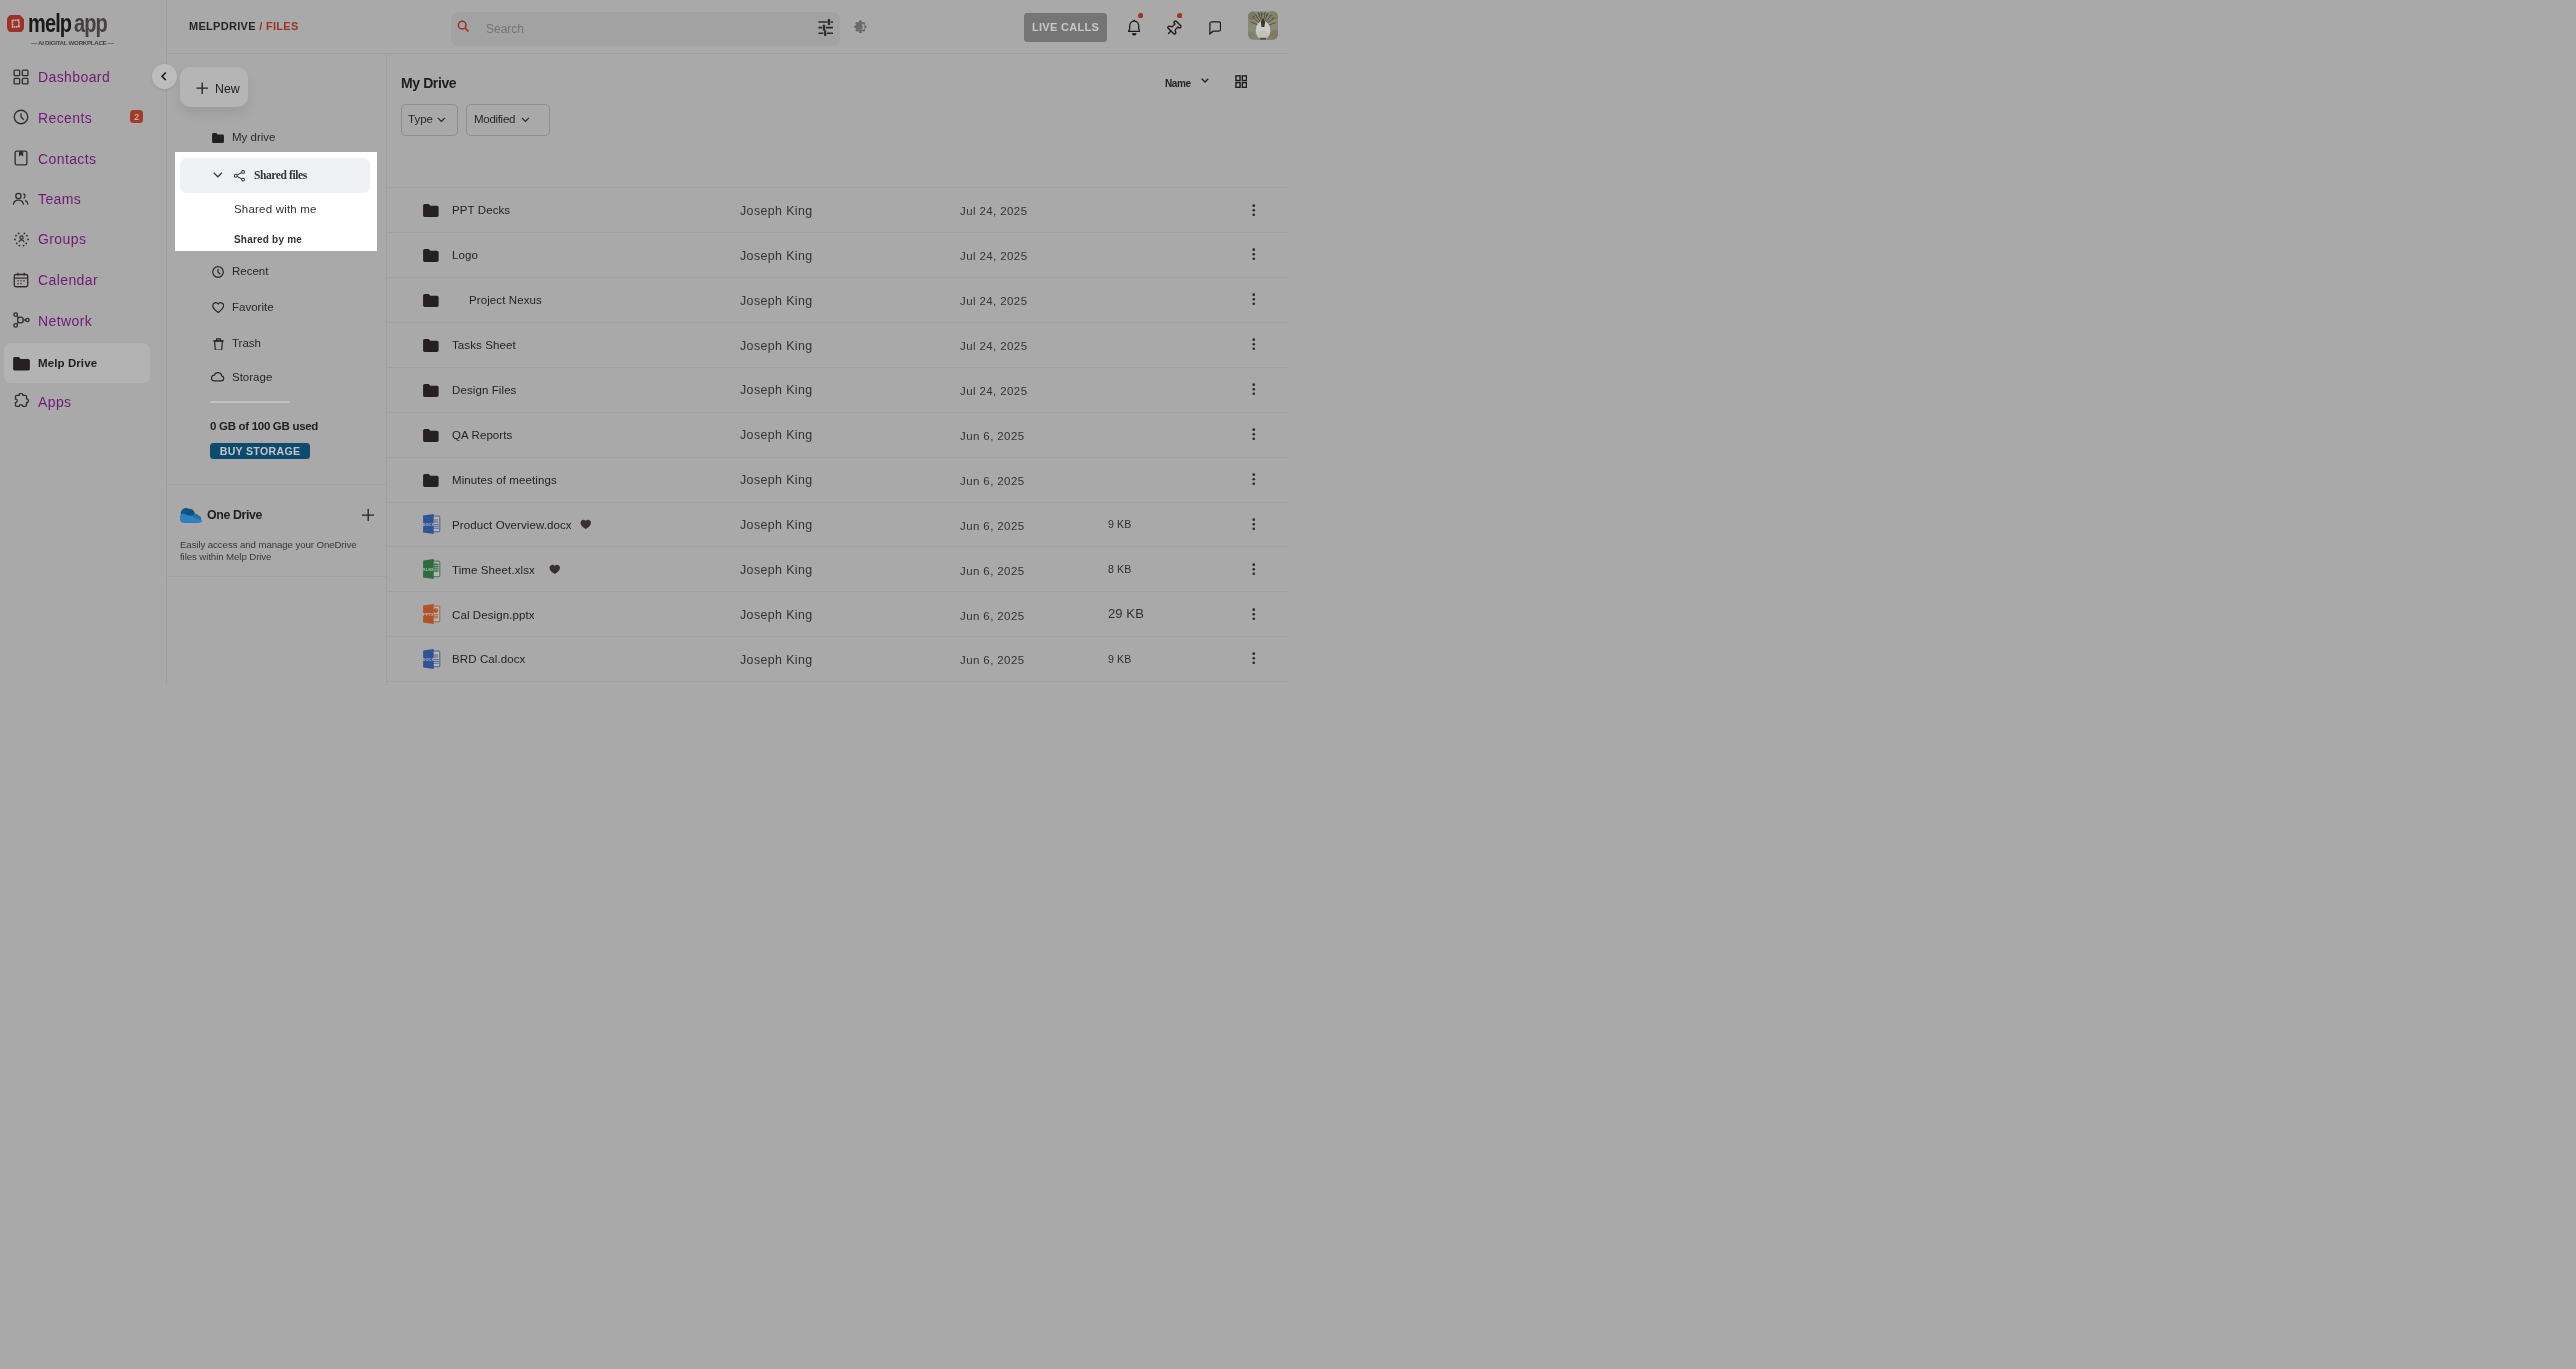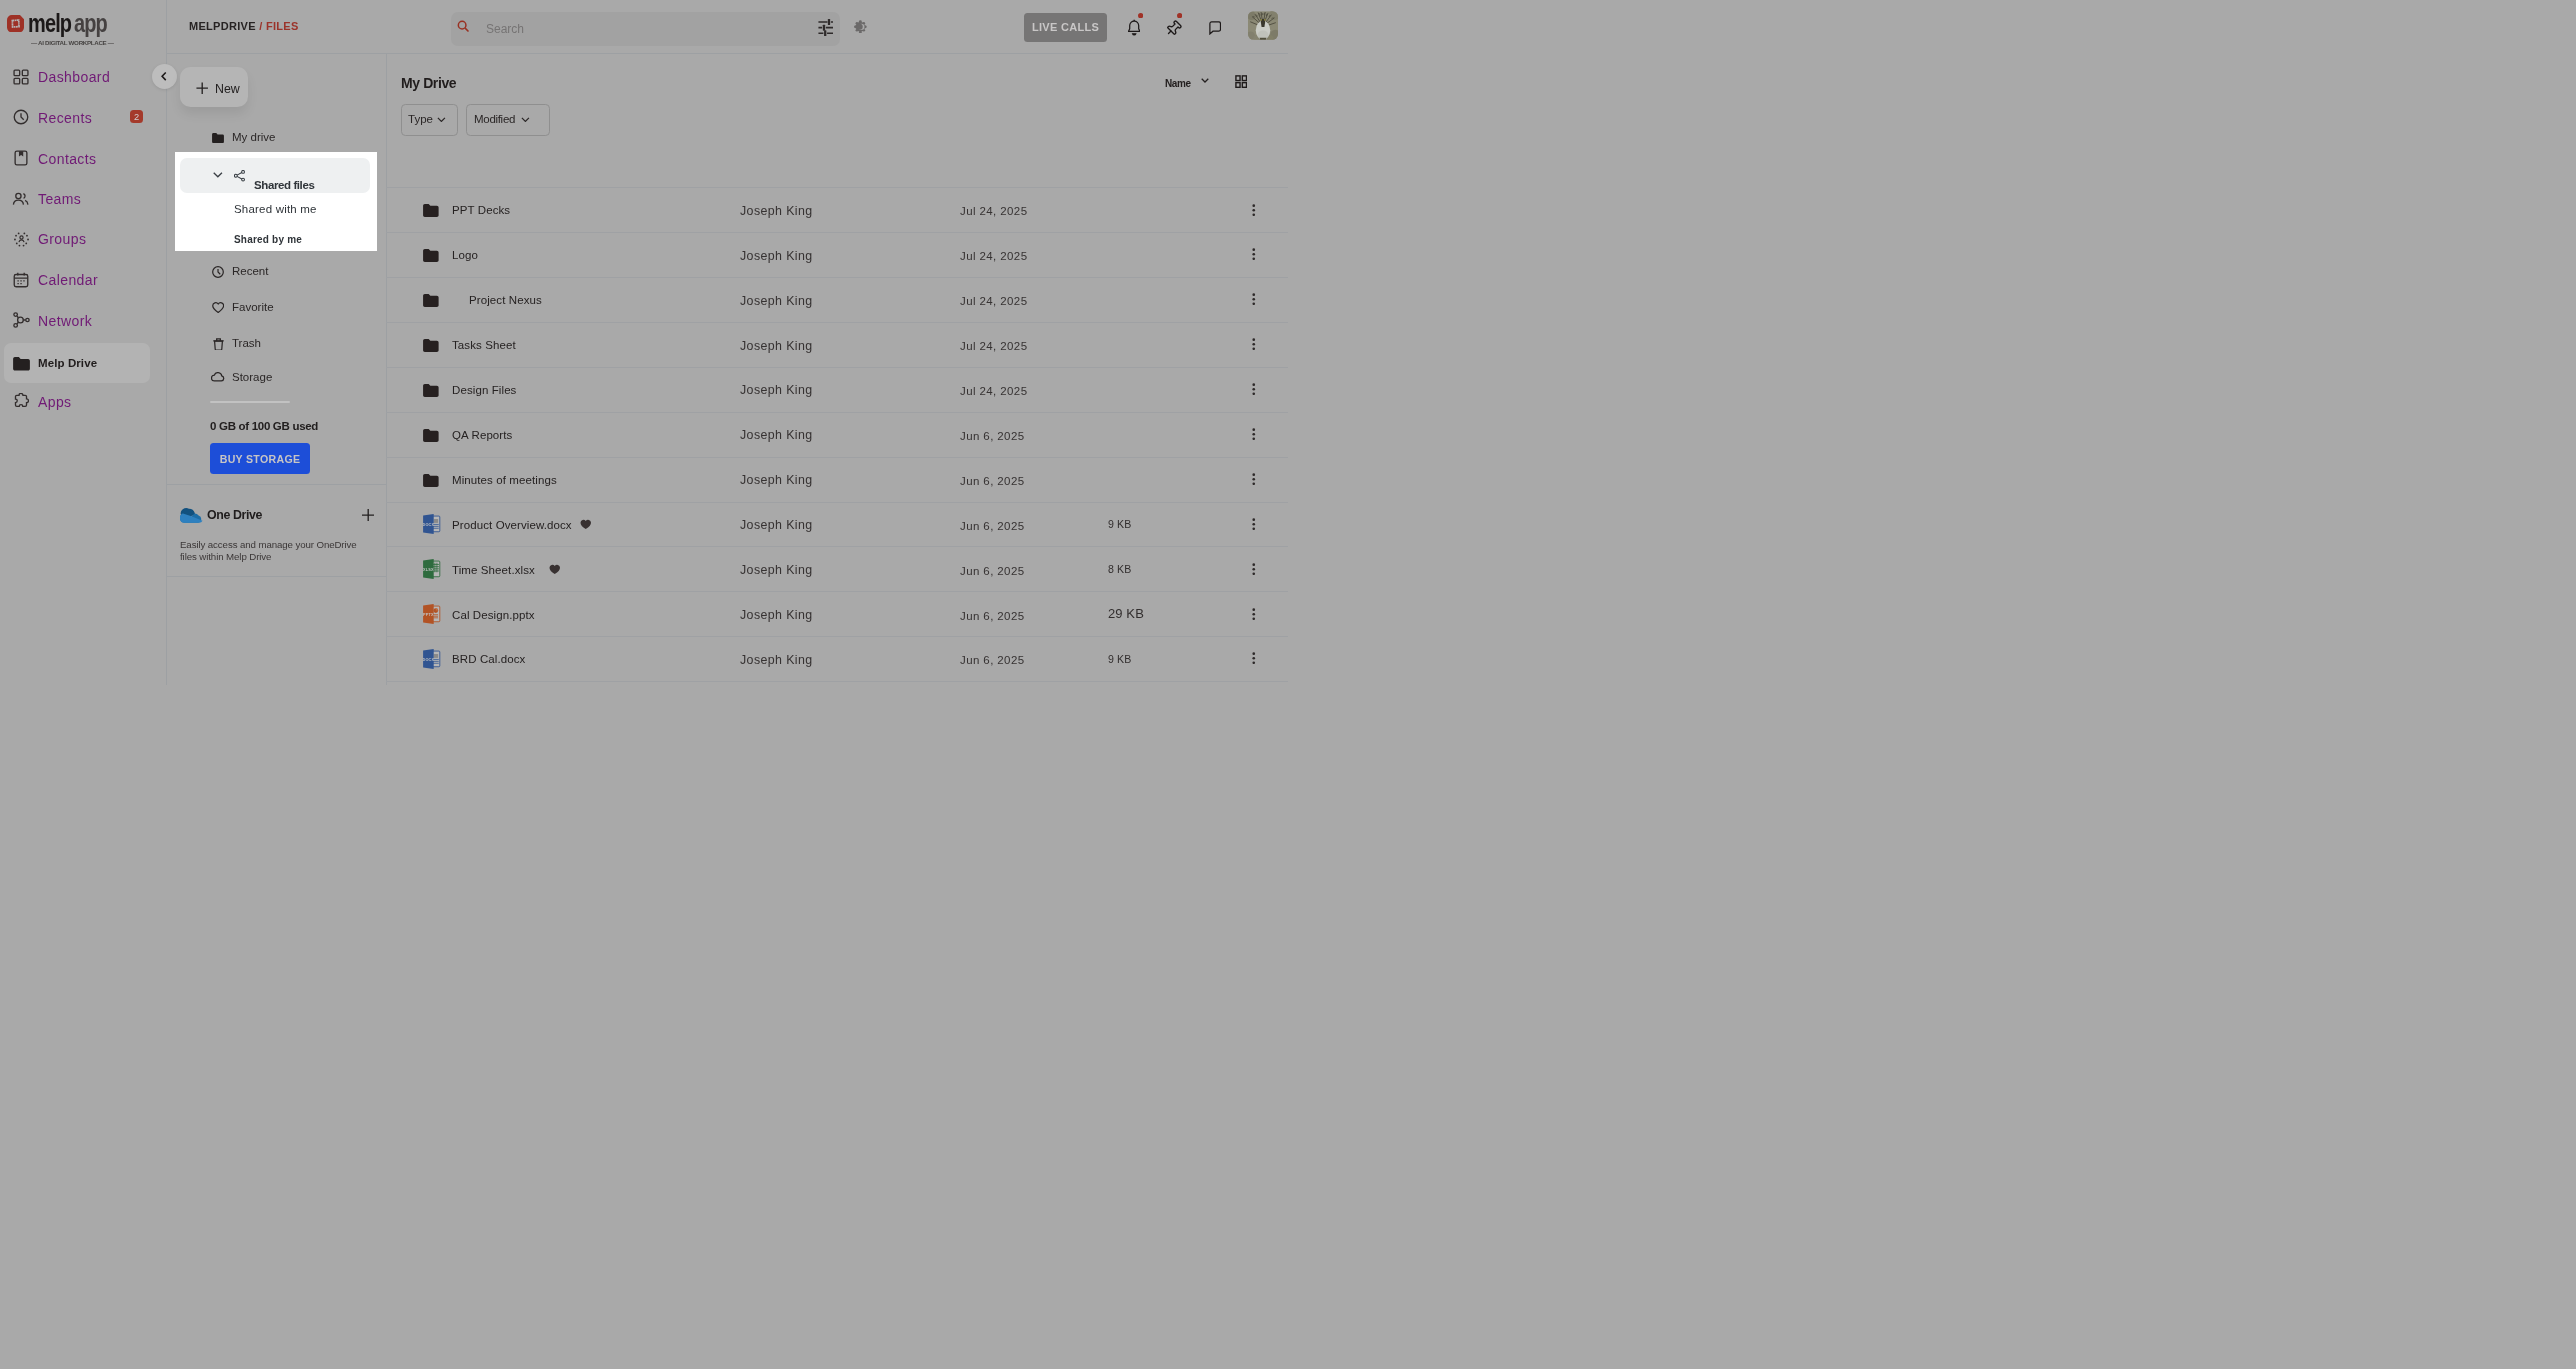--- a/index.html
+++ b/index.html
@@ -196,21 +196,21 @@
 <div class="abs" style="left:180px;top:158px;width:190px;height:35px;border-radius:7px;background:#eef0f1;"></div>
 <svg class="abs" style="left:213px;top:172px;" width="9.7" height="5.7" viewBox="0 0 11 6.5" fill="none" stroke="#3a3f45" stroke-width="1.5">
     <path d="M.8 .8 L5.5 5.5 L10.2 .8"></path>
   </svg>
 <svg class="abs" style="left:234px;top:170px;" width="11" height="11.5" viewBox="0 0 12.5 13" fill="none" stroke="#343a40" stroke-width="1.15">
   <circle cx="10.3" cy="2.1" r="1.6"></circle>
     <circle cx="2.1" cy="6.5" r="1.6"></circle>
     <circle cx="10.3" cy="10.9" r="1.6"></circle>
   <path d="M3.5 5.75 L8.9 2.85 M3.5 7.25 L8.9 10.15"></path>
 </svg>
-<div class="abs" style="left:254px;top:180px;font-size:11.5px;font-weight:600;color:#30353a;letter-spacing:-0.4px;line-height:11.5px;">Shared files</div>
+<div class="abs" style="left:254px;top:170px;font-size:11.5px;font-weight:600;color:#30353a;letter-spacing:-0.4px;line-height:11.5px;font-family:Liberation Serif, serif;">Shared files</div>
 <div class="abs" style="left:234px;top:204px;font-size:11.5px;font-weight:500;color:#2f3439;letter-spacing:0.2px;line-height:11.5px;">Shared with me</div>
 <div class="abs" style="left:234px;top:234px;font-size:10px;font-weight:700;color:#2f3439;letter-spacing:0.2px;line-height:11.5px;">Shared by me</div>
 
 <svg class="abs" style="left:212px;top:266px;" width="12" height="12" viewBox="0 0 14 14" fill="none" stroke="#2a2626" stroke-width="1.4">
   <circle cx="7" cy="7" r="6.2"></circle>
     <path d="M7 3.6 V7 l2.6 2.6"></path>
 </svg>
 <div class="abs ptxt" style="left:232px;top:266px;">Recent</div>
 <svg class="abs" style="left:212px;top:302px;" width="12.4" height="11" viewBox="0 0 14 12.5" fill="none" stroke="#2a2626" stroke-width="1.4">
   <path d="M7 11.8 C3 9 .8 6.7 .8 4.2 A3.4 3.4 0 0 1 7 2.3 A3.4 3.4 0 0 1 13.2 4.2 C13.2 6.7 11 9 7 11.8 Z"></path>
@@ -221,21 +221,21 @@
   <path d="M.3 3.3 h11.9 M4.2 3 V1 h4.1 v2" stroke-width="1.5"></path>
 </svg>
 <div class="abs ptxt" style="left:232px;top:338px;">Trash</div>
 <svg class="abs" style="left:211px;top:372px;" width="13.7" height="9.7" viewBox="0 0 15.5 11" fill="none" stroke="#2a2626" stroke-width="1.4">
   <path d="M4 10.2 a3.3 3.3 0 0 1 -.3 -6.6 a4.4 4.4 0 0 1 8.5 .9 a2.9 2.9 0 0 1 -.4 5.7 Z"></path>
 </svg>
 <div class="abs ptxt" style="left:232px;top:372px;">Storage</div>
 
 <div class="abs" style="left:210px;top:401px;width:80px;height:2.3px;border-radius:1.8px;background:#c2c2c2;"></div>
 <div class="abs" style="left:210px;top:421px;font-size:11.5px;font-weight:600;color:#232020;letter-spacing:-0.3px;line-height:11.5px;">0 GB of 100 GB used</div>
-<div class="abs" style="left:210px;top:443px;width:100px;height:31px;border-radius:3.5px;background:#1d4ed8;color:#c7c5c5;font-size:10.6px;font-weight:700;letter-spacing:0.3px;display:flex;align-items:center;justify-content:center;">BUY STORAGE</div>
+<div class="abs" style="left:210px;top:443px;width:100px;height:16px;border-radius:3.5px;background:#0c4a6e;color:#c7c5c5;font-size:10.6px;font-weight:700;letter-spacing:0.3px;display:flex;align-items:center;justify-content:center;">BUY STORAGE</div>
 <div class="hline" style="left:166px;top:484px;width:220px;"></div>
 
 <svg class="abs" style="left:180px;top:507px;" width="23" height="16" viewBox="0 0 26 18">
   <path d="M10.1 1.8 a6.9 6.9 0 0 1 6.6 4.9 l.5 2.3 -12.6 3.2 a5.4 5.4 0 0 1 -1.5 -9.6 a6.9 6.9 0 0 1 7 -.8 Z" fill="#12517f"></path>
   <path d="M16.4 7.2 a5.2 5.2 0 0 1 4.6 2.4 a4.2 4.2 0 0 1 -.6 8.2 H5.4 a5.4 5.4 0 0 1 -2.2 -10.4 l8.7 4.4 Z" fill="#1d6da6"></path>
   <path d="M3.2 7.4 a5.4 5.4 0 0 0 2.2 10.4 h16.3 a4.2 4.2 0 0 0 3.8 -2.3 L12.1 10 Z" fill="#2e80bf"></path>
 </svg>
 <div class="abs" style="left:207px;top:509px;font-size:12.4px;font-weight:700;color:#201d1d;letter-spacing:-0.4px;line-height:12.4px;">One Drive</div>
 <svg class="abs" style="left:362px;top:509px;" width="12.4" height="12.4" viewBox="0 0 14 14" stroke="#232020" stroke-width="1.5">
     <path d="M7 0 V14 M0 7 H14"></path>

